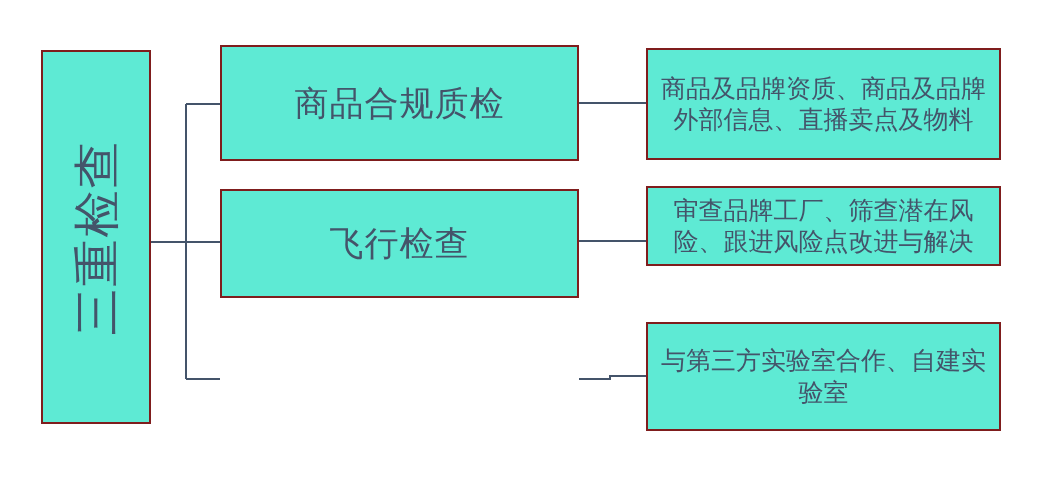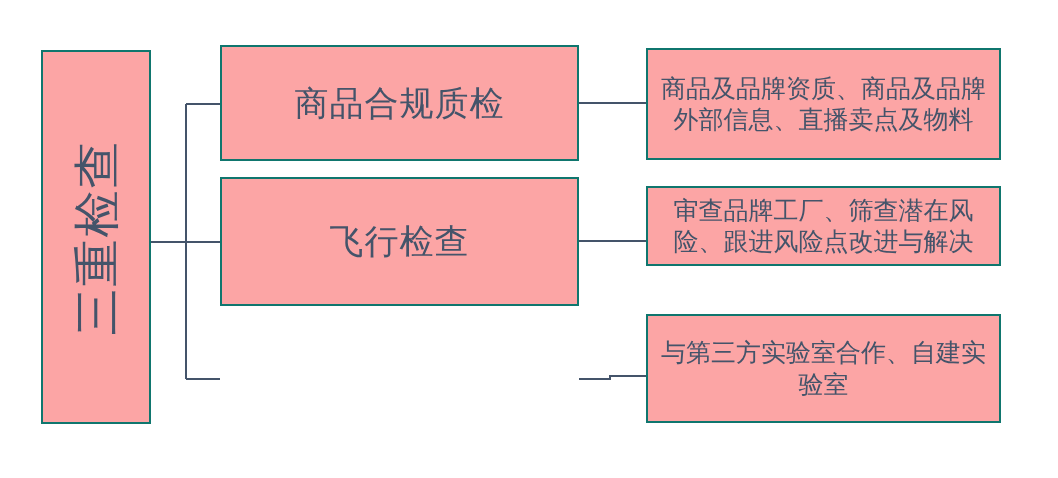--- a/index.html
+++ b/index.html
@@ -15,22 +15,22 @@
   }
   #diagram {
     position: relative;
     width: 1058px;
     height: 478px;
     background: #ffffff;
   }
   .node {
     position: absolute;
     box-sizing: border-box;
-    border: 2px solid #0f766e;
-    background: #fca5a5;
+    border: 2px solid #7f1d1d;
+    background: #5eead4;
     color: #44546a;
     display: flex;
     align-items: center;
     justify-content: center;
     text-align: center;
   }
 
   
   #root-node {
     left: 41px;
@@ -53,39 +53,39 @@
     left: 220px;
     width: 359px;
   }
   .cat-node .label {
     font-size: 34px;
     line-height: 1.2;
     letter-spacing: 1px;
     color: #44546a;
   }
   #cat-node-0 { top: 45px;  height: 116px; }
-  #cat-node-1 { top: 177px; height: 129px; }
+  #cat-node-1 { top: 189px; height: 109px; }
   #cat-node-2 { top: 325px; height: 108px; }
 
   
   .det-node {
     left: 646px;
     width: 355px;
     padding: 2px 13px;
   }
   .det-node .label {
     font-size: 25px;
     line-height: 1.26;
     color: #44546a;
     display: block;
     width: 100%;
   }
   #det-node-0 { top: 48px;  height: 112px; }
   #det-node-1 { top: 186px; height: 80px; }
-  #det-node-2 { top: 314px; height: 109px; }
+  #det-node-2 { top: 322px; height: 109px; }
 
   
   #connectors {
     position: absolute;
     left: 0;
     top: 0;
     width: 1058px;
     height: 478px;
     pointer-events: none;
   }

